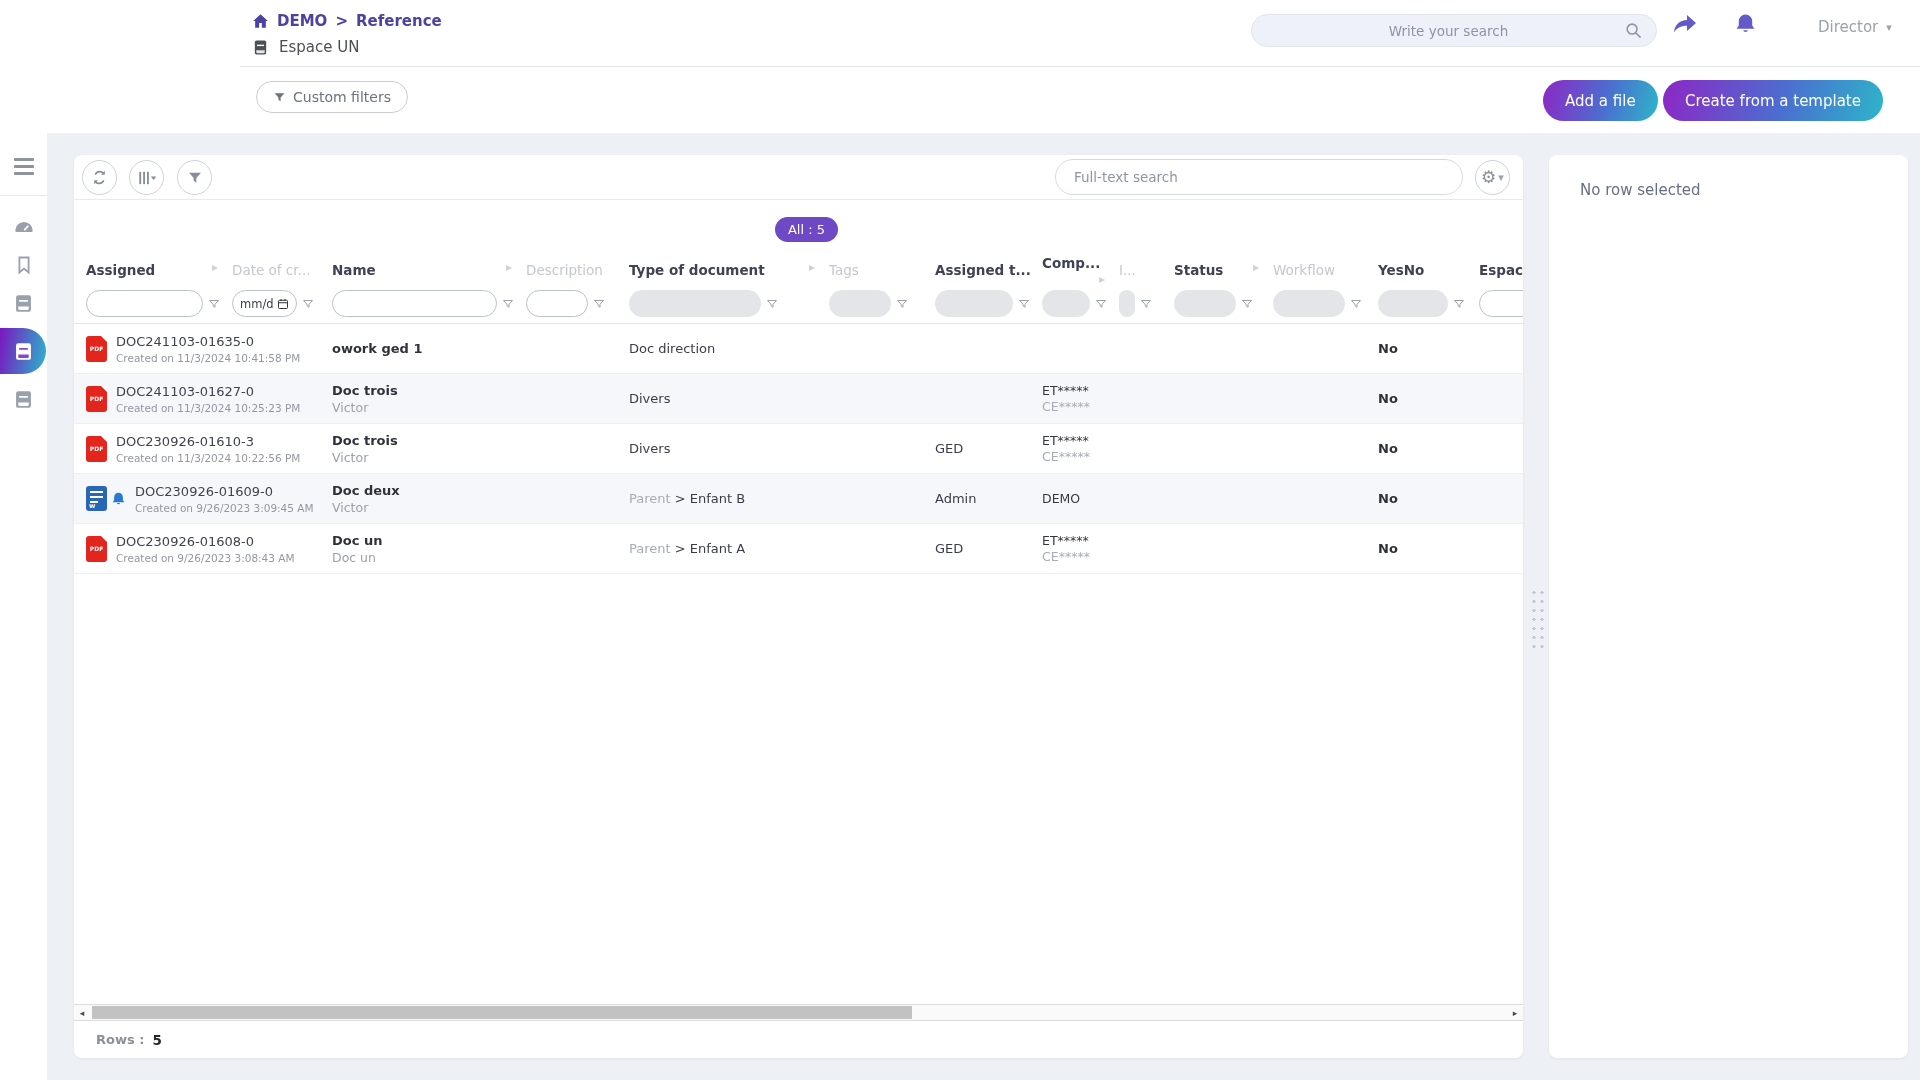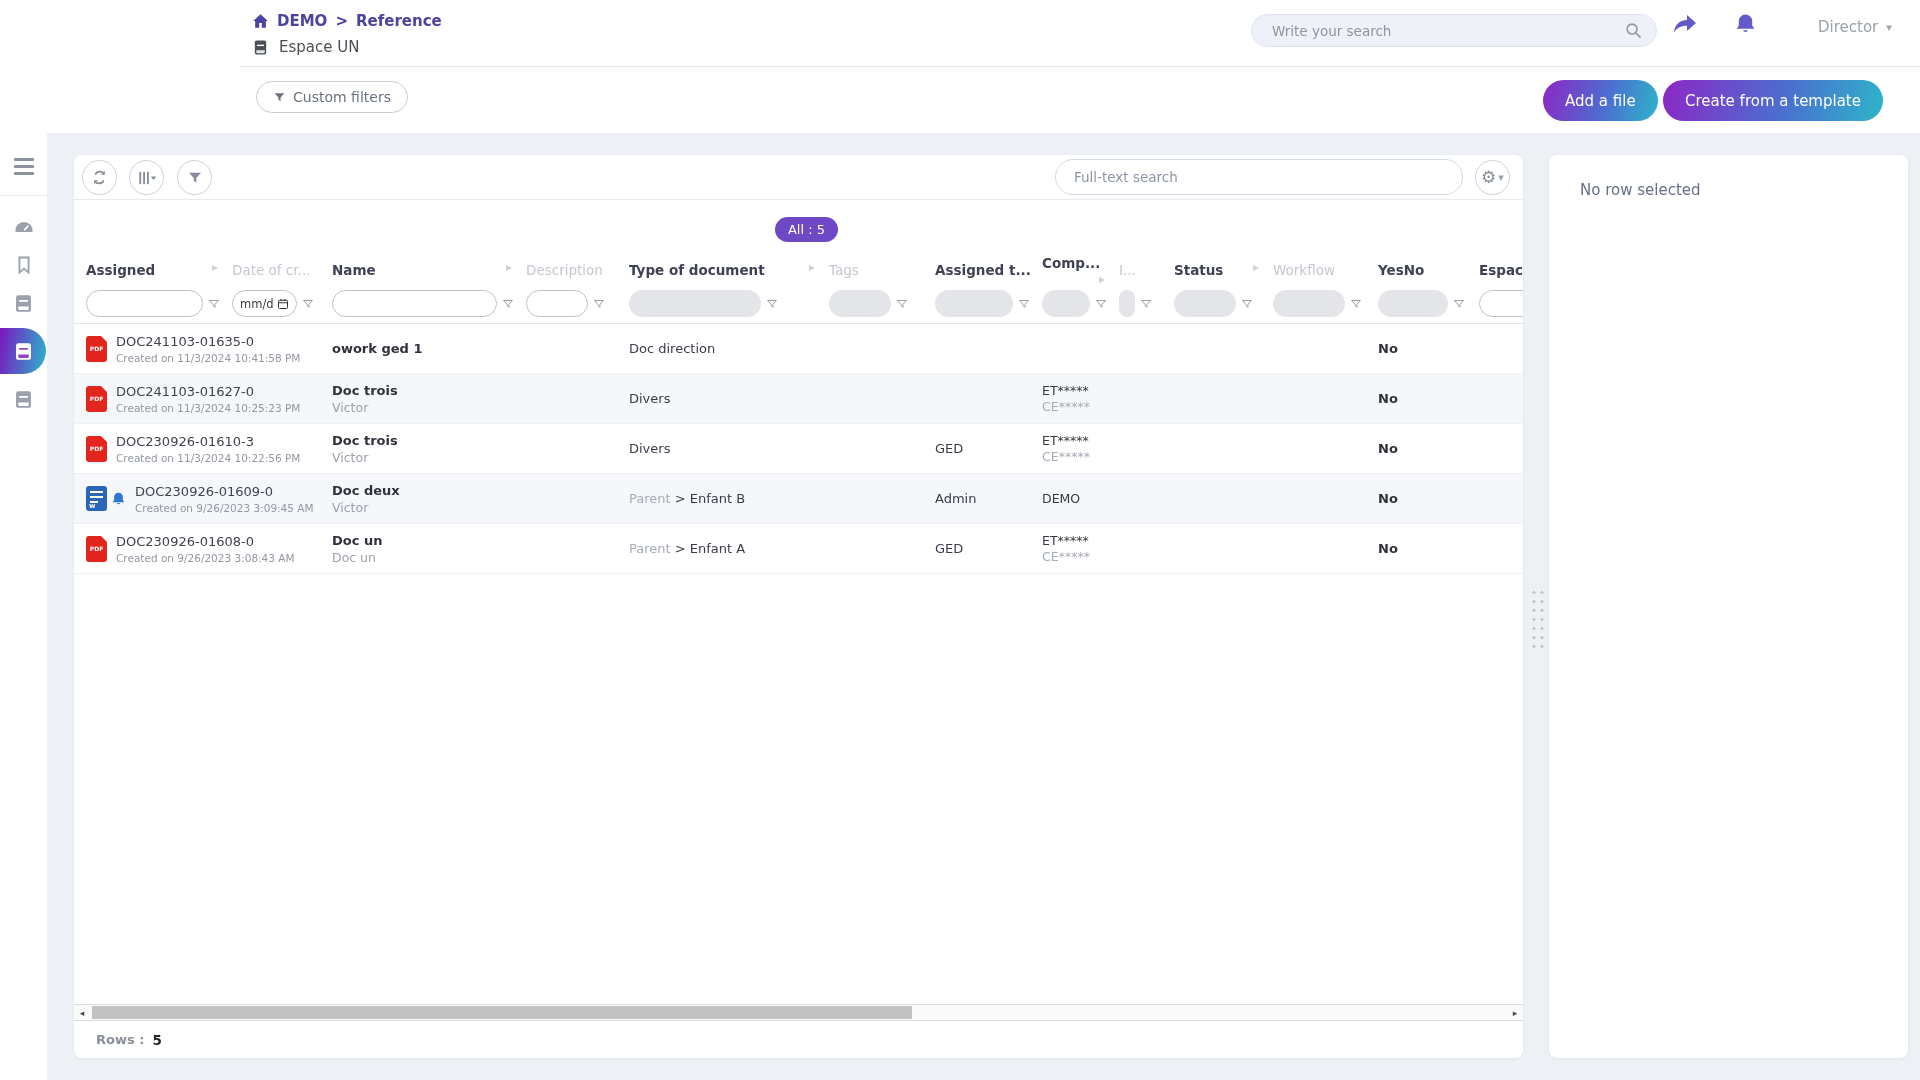--- a/index.html
+++ b/index.html
@@ -17,21 +17,21 @@
 
   .breadcrumb { position:absolute; left:252px; top:12px; display:flex; align-items:center; gap:8px;
      font-size:15px; font-weight:bold; color:#4c429f; }
   .subspace { position:absolute; left:252px; top:38px; display:flex; align-items:center; gap:10px;
      font-size:15px; color:#4a5056; }
 
   .topsearch { position:absolute; left:1251px; top:14px; width:406px; height:33px;
      background:#eef1f8; border:1px solid #e0e4ef; border-radius:17px;
      display:flex; align-items:center; padding:0 14px 0 20px; }
   .topsearch input { flex:1; border:none; background:transparent; outline:none;
-     font-size:13.5px; color:#a16207; font-family:inherit; }
+     font-size:13.5px; color:#a16207; font-family:inherit;text-align:center; }
   .topsearch input::placeholder { color:#8d95a5; }
 
   .top-icons { position:absolute; left:1672px; top:12px; display:flex; align-items:center; gap:36px; }
   .icon-btn { cursor:pointer; display:flex; align-items:center; }
   .user-menu { position:absolute; left:1818px; top:18px; display:flex; align-items:center; gap:8px;
      font-size:15px; color:#9aa2ad; cursor:pointer; }
   .caret { font-size:11px; color:#9aa2ad; }
 
   .pill-btn { position:absolute; top:81px; height:32px; border-radius:16px; border:1px solid #c9ced6;
      background:#fff; display:flex; align-items:center; gap:7px; padding:0 16px;

